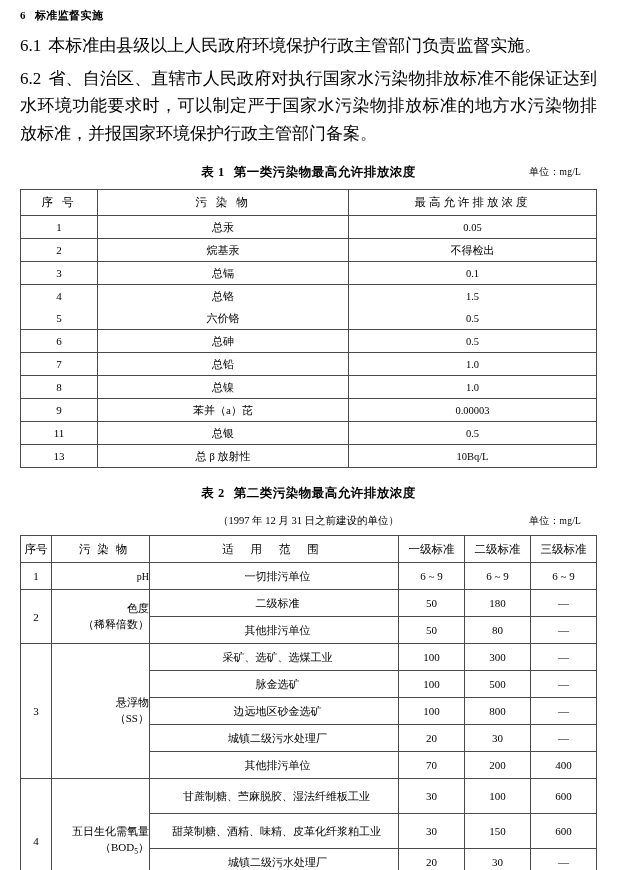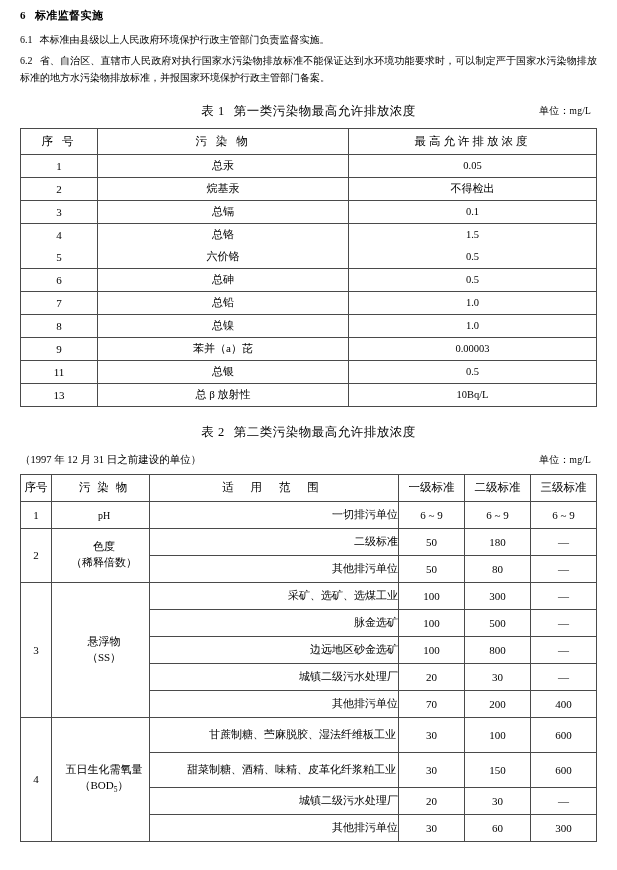--- a/index.html
+++ b/index.html
@@ -28,66 +28,66 @@
     font-size: 11px;
     font-weight: bold;
     letter-spacing: 0.4px;
     margin: 0 0 10px 0;
     line-height: 1.2;
   }
   .clause-heading .num {
     margin-right: 9px;
   }
   .clause {
-    font-size: 10px;
+    font-size: 17px;
     line-height: 1.62;
     margin: 0 0 5px 0;
     text-align: justify;
     text-justify: inter-character;
   }
   .clause .num {
     margin-right: 7px;
   }
 
   
   .table-title-row {
     position: relative;
     margin-top: 17px;
     margin-bottom: 9px;
     height: 16px;
   }
   .table-title {
     text-align: center;
     font-size: 12.5px;
-    font-weight: normal;
+    font-weight: bold;
     letter-spacing: 0.5px;
     line-height: 16px;
   }
   .table-title .t-num {
     margin-right: 9px;
   }
   .unit-note {
     position: absolute;
-    right: 6px;
+    right: 16px;
     top: 1px;
     font-size: 10px;
     font-weight: normal;
     letter-spacing: 0.2px;
   }
   .unit-note .unit-val {
     font-size: 9.5px;
   }
   .subtitle-row {
     position: relative;
     height: 15px;
     margin-top: 12px;
     margin-bottom: 7px;
   }
   .subtitle {
-    text-align: left;
+    text-align: center;
     font-size: 10.5px;
     line-height: 15px;
   }
 
   
   table.doc-table {
     border-collapse: collapse;
     width: 100%;
     table-layout: fixed;
   }
@@ -124,22 +124,22 @@
     font-size: 11px;
   }
   #table2 .hdr td {
     height: 26px;
     text-align: center;
     font-size: 11.5px;
   }
   #table2 .hdr .sp { letter-spacing: 2px; }
   #table2 .hdr .sp-wide { letter-spacing: 7px; }
   #table2 .c-no    { width: 30px;  text-align: center; }
-  #table2 .c-poll  { width: 90px;  text-align: center; padding-left: 7px; }
-  #table2 .c-scope { text-align: right; padding-left: 7px; }
+  #table2 .c-poll  { width: 90px;  text-align: right; padding-left: 7px; }
+  #table2 .c-scope { text-align: center; padding-left: 7px; }
   #table2 .c-std   { width: 65px;  text-align: center; }
   #table2 td.row-h { height: 26px; }
   #table2 td.row-h2 { height: 34px; }
   #table2 .scope-wrap {
     line-height: 1.38;
     padding: 2px 2px 2px 0;
     font-size: 11px;
   }
   #table2 .stacked {
     line-height: 1.45;

